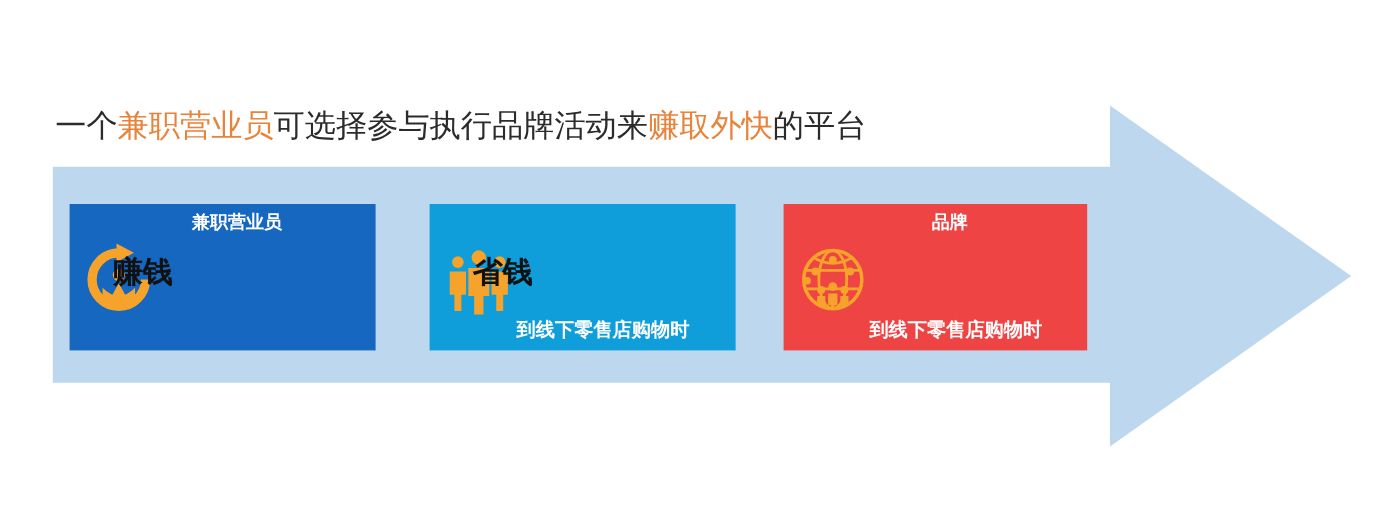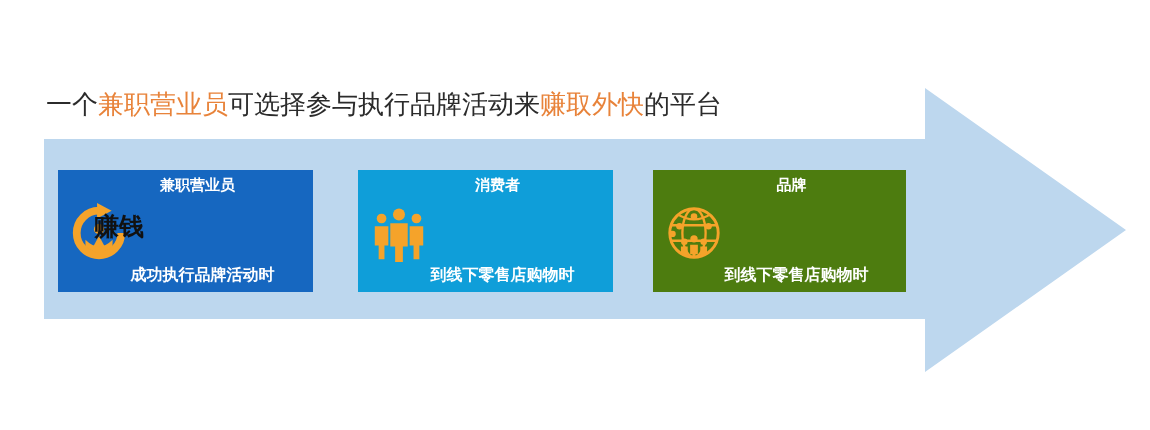--- a/index.html
+++ b/index.html
@@ -122,44 +122,43 @@
         <polygon points="30,1 30,17 45,9" fill="#f5a32a"></polygon>
 
         <circle cx="32" cy="28" r="5.2" fill="#f5a32a"></circle>
 
         <path d="M32 35 L38.5 47 L25.5 47 Z" fill="#f5a32a"></path>
 
         <path d="M18 39 q14 14 28 0 l0 7 q-14 12 -28 0 z" fill="#f5a32a"></path>
       </svg>
     </div>
     <div class="card-main">赚钱</div>
-    <div class="card-foot">成功执行品牌活动时</div>
   </div>
 
   <div class="card card-2" style="background: rgb(15, 158, 217);">
-    <div class="card-head">消费者</div>
     <div class="card-icon">
       <svg viewBox="0 0 64 64" xmlns="http://www.w3.org/2000/svg">
         <g fill="#f5a32a">
 
           <circle cx="14" cy="17" r="5"></circle>
           <path d="M7 25 h14 v20 h-4 v14 h-6 v-14 h-4 z"></path>
 
           <circle cx="50" cy="17" r="5"></circle>
           <path d="M43 25 h14 v20 h-4 v14 h-6 v-14 h-4 z"></path>
 
           <circle cx="32" cy="13" r="6.2"></circle>
           <path d="M23 22 h18 v24 h-5 v16 h-8 v-16 h-5 z"></path>
         </g>
       </svg>
     </div>
+    <div class="card-main">省钱</div>
     <div class="card-foot">到线下零售店购物时</div>
   </div>
 
-  <div class="card card-3" style="background: #4d7c0f;">
+  <div class="card card-3" style="background: #ef4444;">
     <div class="card-head">品牌</div>
     <div class="card-icon">
       <svg viewBox="0 0 64 64" xmlns="http://www.w3.org/2000/svg">
         <defs>
           <clipPath id="globeClip">
               <circle cx="32" cy="32" r="25"></circle>
             </clipPath>
         </defs>
         <circle cx="32" cy="32" r="25" fill="none" stroke="#f5a32a" stroke-width="3"></circle>
         <g clip-path="url(#globeClip)" stroke="#f5a32a" stroke-width="2.4" fill="none">

